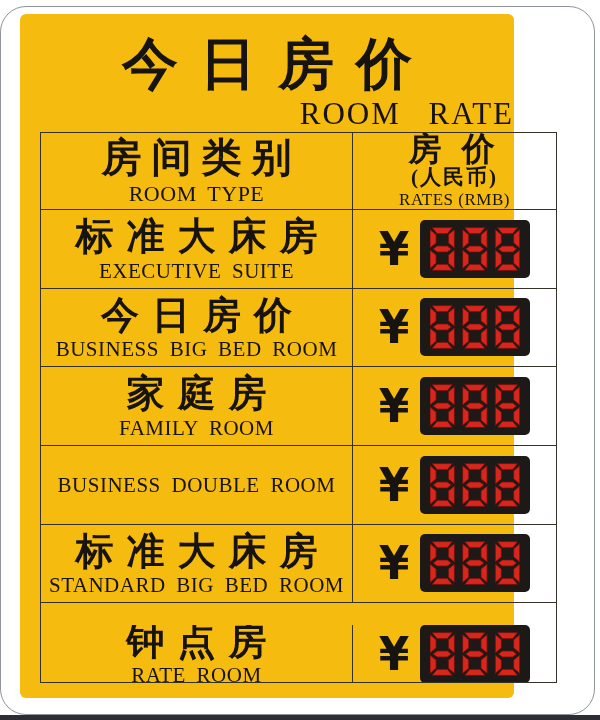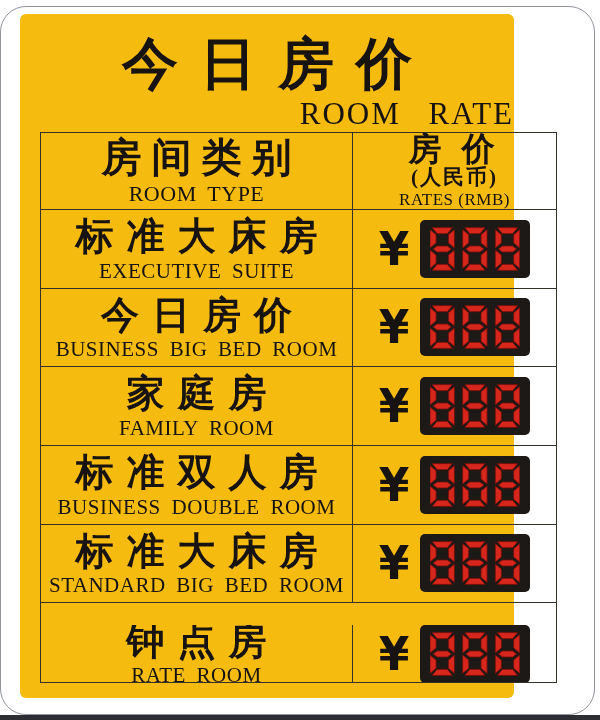--- a/index.html
+++ b/index.html
@@ -205,21 +205,20 @@
               <polygon points="2,42 22,42 17,36 7,36" fill="#D7271C" stroke="#6e0f0a" stroke-width="0.8"></polygon>
               <polygon points="0,22 6,27 6,35 0,40" fill="#D7271C" stroke="#6e0f0a" stroke-width="0.8"></polygon>
               <polygon points="0,2 6,7 6,15 0,20" fill="#D7271C" stroke="#6e0f0a" stroke-width="0.8"></polygon>
               <polygon points="3,21 7,18 17,18 21,21 17,24 7,24" fill="#D7271C" stroke="#6e0f0a" stroke-width="0.8"></polygon>
             </g>
           </svg>
         </span>
     </div>
 
     <div class="cell left">
-      <div class="zh">标准双人房</div>
       <div class="en">BUSINESS DOUBLE ROOM</div>
     </div>
     <div class="cell price-cell">
       <span class="yuan">¥</span>
       <span class="led">
           <svg viewBox="0 0 88 42" width="89.76" height="44">
             <g transform="translate(0,0)">
               <polygon points="2,0 22,0 17,6 7,6" fill="#D7271C" stroke="#6e0f0a" stroke-width="0.8"></polygon>
               <polygon points="24,2 24,20 18,15 18,7" fill="#D7271C" stroke="#6e0f0a" stroke-width="0.8"></polygon>
               <polygon points="24,22 24,40 18,35 18,27" fill="#D7271C" stroke="#6e0f0a" stroke-width="0.8"></polygon>

